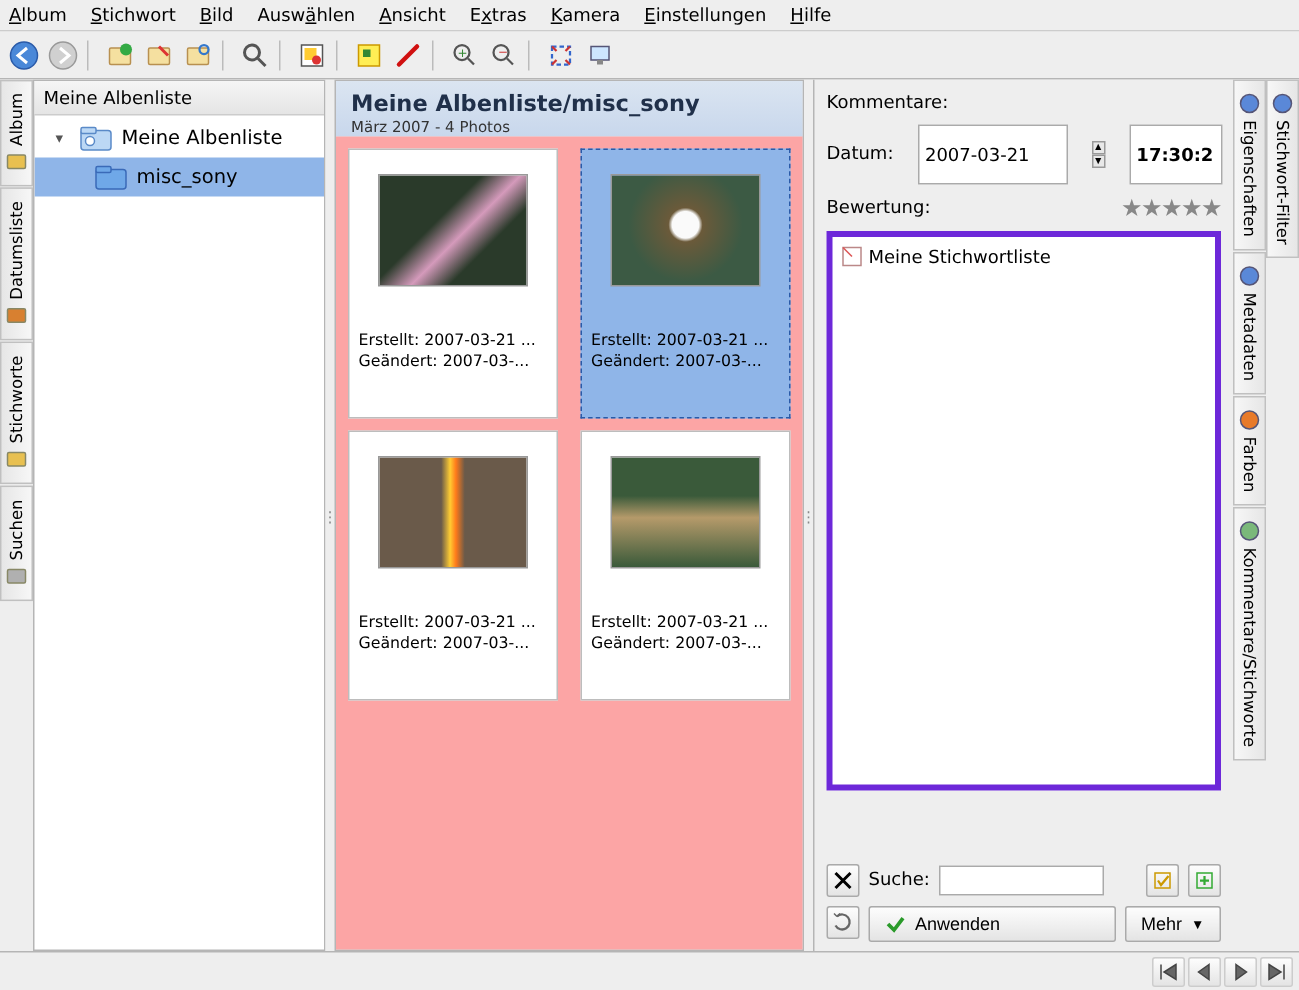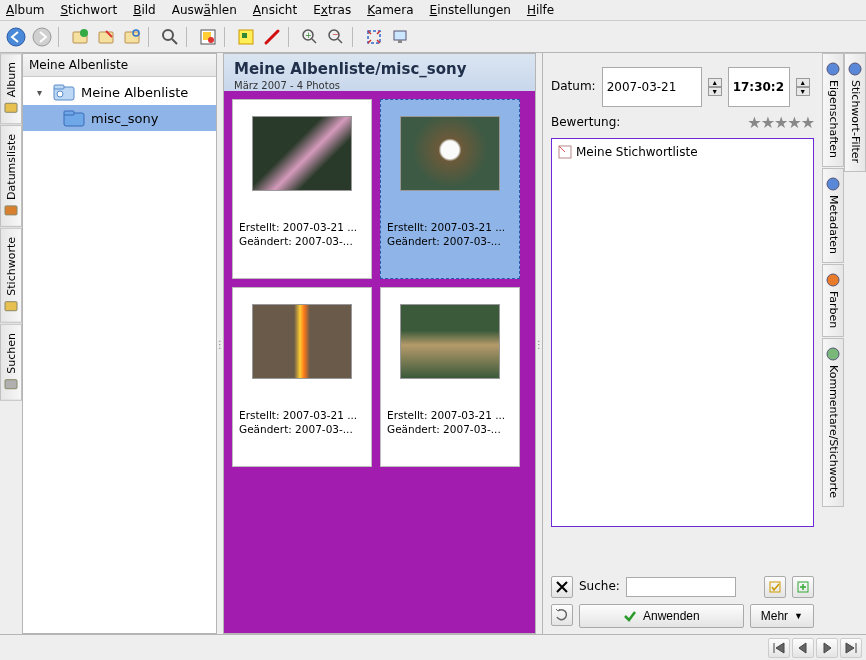--- a/index.html
+++ b/index.html
@@ -130,27 +130,28 @@
     padding: 6px 10px 0;
   }
   .thumb-header h2 {
     font-size: 15px;
     font-weight: bold;
     color: #20304a;
   }
   .thumb-header .sub { font-size: 10px; color: #333; margin-top: 2px; }
   .thumb-grid {
     flex: 1;
-    background: #a21caf;
+    background: #fca5a5;
     padding: 8px;
     display: flex;
     flex-wrap: wrap;
     gap: 8px;
     align-content: flex-start;
     overflow: auto;
+    justify-content: space-between;
   }
   .thumb {
     width: 140px;
     height: 180px;
     background: #fff;
     border: 1px solid #bdbdbd;
     display: flex;
     flex-direction: column;
     align-items: center;
     padding: 6px 4px 4px;
@@ -181,21 +182,21 @@
     width: 100%;
     height: 120px;
     border: 1px solid #aaa;
     background: #fff;
     padding: 4px;
     font-family: inherit;
     font-size: 12px;
     resize: none;
   }
   .comment-box .hl { color: #cc0000; }
-  .row { display: flex; align-items: center; gap: 6px; }
+  .row { display: flex; align-items: center; gap: 16px; }
   .date-input, .time-input {
     border: 1px solid #aaa;
     background: #fff;
     padding: 12px 4px;
     font-family: inherit;
     font-size: 12px;
   }
   .date-input { width: 100px; }
   .time-input { width: 62px; font-weight: bold; }
   .stepper {
@@ -207,21 +208,21 @@
     height: 9px;
     font-size: 7px;
     line-height: 7px;
     border: 1px solid #999;
     background: #e8e8e8;
     padding: 0;
   }
   .stars { margin-left: auto; color: #888; font-size: 16px; letter-spacing: -1px; }
   .kw-list {
     flex: 1;
-    border: 1px solid #6d28d9;
+    border: 4px solid #6d28d9;
     background: #fff;
     padding: 4px;
     font-size: 12px;
     overflow: auto;
   }
   .kw-row { display: flex; align-items: center; gap: 4px; padding: 2px; }
   .search-row { display: flex; align-items: center; gap: 6px; margin-top: 43px; }
   .round-btn {
     width: 22px; height: 22px;
     border: 1px solid #aaa; border-radius: 2px;
@@ -237,21 +238,21 @@
     font-size: 12px;
   }
   .apply-row { display: flex; gap: 6px; }
   .btn {
     border: 1px solid #aaa; border-radius: 2px;
     background: linear-gradient(#fdfdfd, #e4e4e4);
     padding: 4px 10px;
     font-size: 12px;
     display: flex; align-items: center; gap: 6px;
   }
-  .btn.apply { flex: 1; justify-content: center; }
+  .btn.apply { flex: 1; }
   
   .statusbar {
     display: flex;
     align-items: center;
     border-top: 1px solid #b5b5b5;
     background: #eeeeee;
     height: 26px;
   }
   .status-text {
     border: 1px solid #aaa;
@@ -451,20 +452,21 @@
         </div>
       </div>
   </div>
 
   <div class="vsplit">
       <span class="vsplit-dots"></span>
     </div>
 
   <div class="detail-panel">
     <div>
+      <div class="lbl">Kommentare:</div>
     </div>
     <div class="row">
       <span class="lbl">Datum:</span>
       <input class="date-input" value="2007-03-21" style="">
       <div class="stepper">
           <button>▲</button>
           <button>▼</button>
         </div>
       <input class="time-input" value="17:30:21" style="">
       <div class="stepper">

